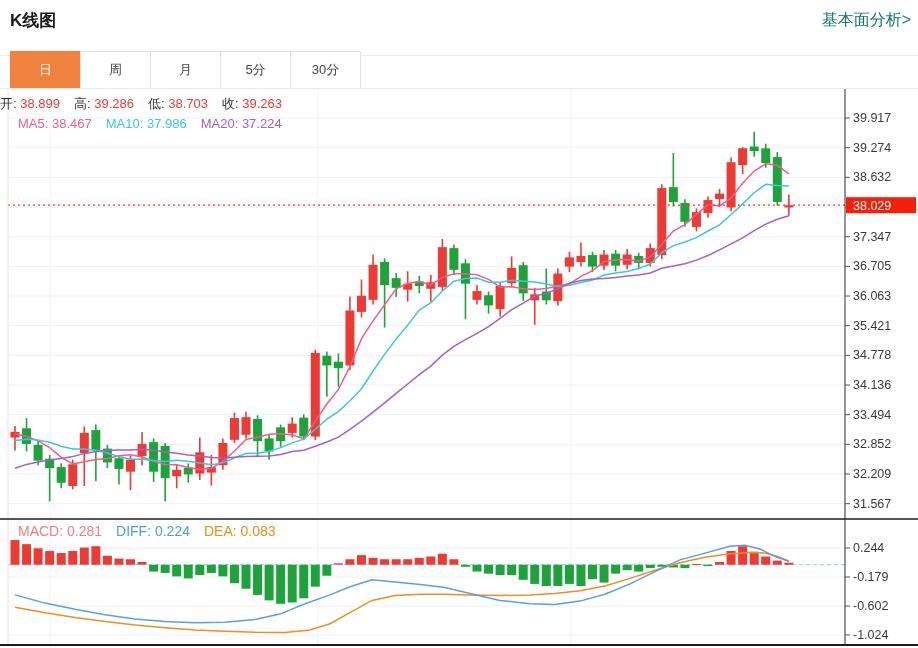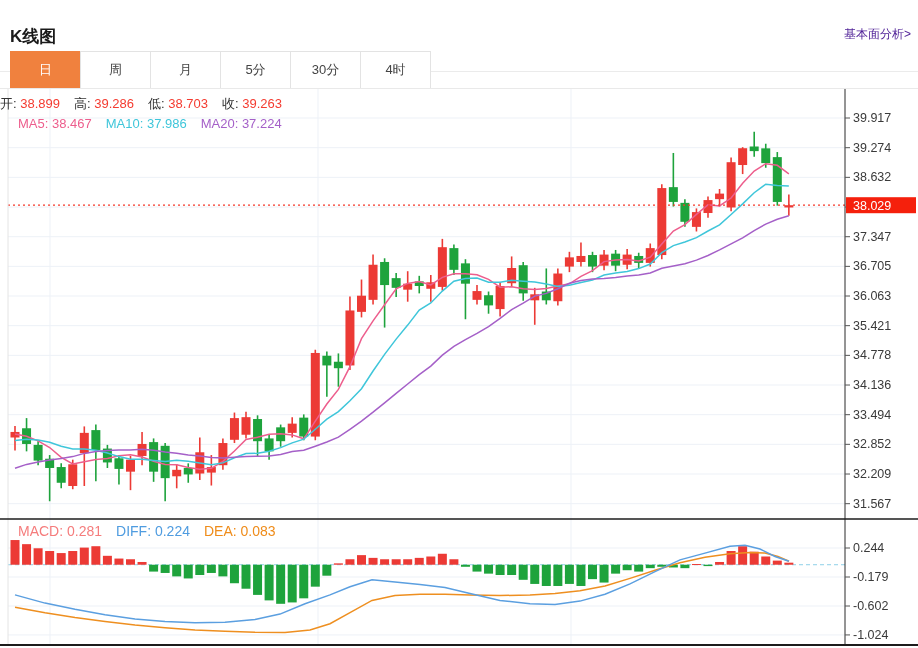--- a/index.html
+++ b/index.html
@@ -1,23 +1,23 @@
 <!DOCTYPE html>
 <html><head>
 <meta charset="utf-8">
 <style>
   * { box-sizing: border-box; margin: 0; padding: 0; }
   html,body { width: 918px; height: 648px; background: #fff; overflow: hidden;
               font-family: "Liberation Sans", "DejaVu Sans", sans-serif; }
   #app { position: relative; width: 918px; height: 648px; background:#fff; }
 
-  .page-header { position:absolute; top:16px; left:0; width:918px; height:56px;
+  .page-header { position:absolute; top:0; left:0; width:918px; height:56px;
                  border-bottom:1px solid #ebebeb; }
   .page-title  { position:absolute; top:9px; left:10px; font-size:17px; font-weight:bold; color:#1a1a1a; }
-  .header-link { position:absolute; top:10px; right:7px; font-size:12px; color:#4c1d95; cursor:pointer; }
+  .header-link { position:absolute; top:10px; right:7px; font-size:16px; color:#0f766e; cursor:pointer; }
 
   .tabbar { position:absolute; top:51px; left:11px; height:38px; display:flex; }
   .tab { width:71px; height:38px; margin-left:-1px; border:1px solid #e3e3e3; background:#fff;
          color:#444; font-size:13px; display:flex; align-items:center; justify-content:center; cursor:pointer; }
   .tab.active { background:#f0813e; border-color:#f0813e; color:#fff; }
   .tabbar-rule { position:absolute; top:88px; left:0; width:918px; height:1px; background:#e9e9e9; }
 
   svg#chart { position:absolute; top:0; left:0; }
 
   .overlay { position:absolute; font-size:13px; white-space:nowrap; }
@@ -36,21 +36,20 @@
     <div class="page-title">K线图</div>
     <div class="header-link">基本面分析&gt;</div>
   </div>
 
   <div class="tabbar" id="tabbar">
       <div class="tab active">日</div>
       <div class="tab">周</div>
       <div class="tab">月</div>
       <div class="tab">5分</div>
       <div class="tab">30分</div>
-      <div class="tab">4时</div>
     </div>
   <div class="tabbar-rule"></div>
 
   <svg id="chart" width="918" height="648" viewBox="0 0 918 648">
       <line x1="8" y1="118" x2="845" y2="118" stroke="#edf1f7"></line>
       <line x1="8" y1="147.7" x2="845" y2="147.7" stroke="#edf1f7"></line>
       <line x1="8" y1="177.3538102643858" x2="845" y2="177.3538102643858" stroke="#edf1f7"></line>
       <line x1="8" y1="207.0538102643858" x2="845" y2="207.0538102643858" stroke="#edf1f7"></line>
       <line x1="8" y1="236.70762052877126" x2="845" y2="236.70762052877126" stroke="#edf1f7"></line>
       <line x1="8" y1="266.36143079315707" x2="845" y2="266.36143079315707" stroke="#edf1f7"></line>

